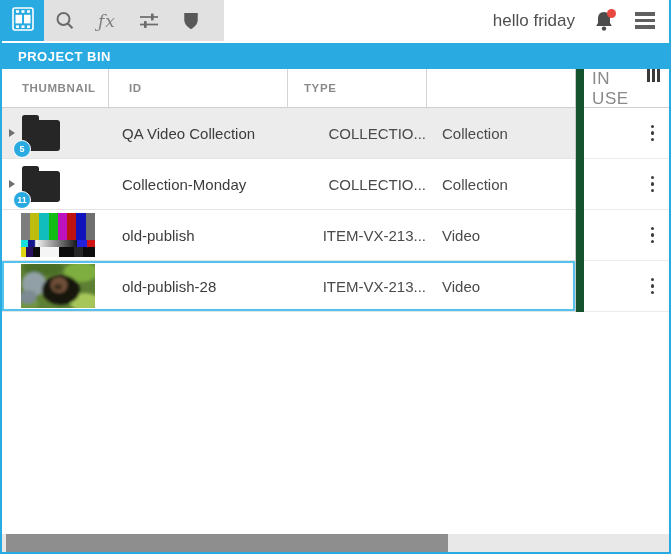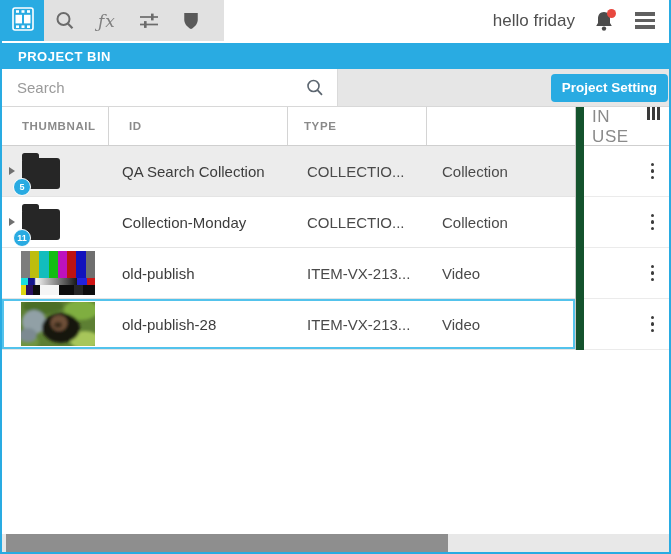--- a/index.html
+++ b/index.html
@@ -55,21 +55,21 @@
   .thead .hcell + .hcell { border-left:1px solid #d4d4d4; }
   .h-thumb { padding-left:20px; } .h-title { padding-left:14px; }
   .h-id { padding-left:20px; } .h-type { padding-left:16px; }
 
   .trow { height:51px; border-bottom:1px solid #e4e4e4; background:#fff; align-items:center; cursor:pointer; }
   .trow.shaded { background:#ececec; }
   .trow.selected { box-shadow:inset 0 0 0 2px var(--sel); }
   .c-thumb { display:flex; align-items:center; height:100%; }
   .c-title { font-size:15px; color:#3c3c3c; padding-left:14px; }
   .c-id, .c-type { font-size:15px; color:#4a4a4a; }
-  .c-id { padding-left:20px; } .c-type { padding-left:16px; }
+  .c-id { padding-left:20px;text-align:right; } .c-type { padding-left:16px; }
 
   .expander { width:0; height:0; border-left:6px solid #707070; border-top:4.5px solid transparent;
               border-bottom:4.5px solid transparent; margin-left:7px; margin-right:6px; cursor:pointer; }
   .folder-wrap { position:relative; margin-left:1px; }
   .folder { width:38px; height:31px; background:#262626; border-radius:3px; position:relative; margin-top:4px; }
   .folder::before { content:''; position:absolute; top:-5px; left:0; width:17px; height:7px;
                     background:#262626; border-radius:2.5px 2.5px 0 0; }
   .badge { position:absolute; left:-9px; bottom:-7px; min-width:18px; height:18px; padding:0 2px;
            border-radius:9px; background:var(--accent); color:#fff; font-size:9px; font-weight:bold;
            display:flex; align-items:center; justify-content:center; border:1px solid #fff; }
@@ -162,52 +162,40 @@
           <span></span>
           <span></span>
       </div>
     </div>
   </div>
 
   <div class="top-gap"></div>
 
   <div class="panel-header">PROJECT BIN</div>
 
-  <div class="search-row">
-    <div class="search-box">
-      <input type="text" placeholder="Search" style="">
-      <span class="mag">
-        <svg width="20" height="20" viewBox="0 0 20 20">
-          <circle cx="8.5" cy="8" r="5.5" fill="none" stroke="#5c6670" stroke-width="1.6"></circle>
-          <line x1="12.5" y1="12.2" x2="17" y2="16.8" stroke="#5c6670" stroke-width="1.8"></line>
-        </svg>
-      </span>
-    </div>
-    <button class="ps-btn">Project Setting</button>
-  </div>
 
   <div class="table-area">
     <div class="left-table">
 
       <div class="grid-row thead">
         <div class="hcell h-thumb">THUMBNAIL</div>
         <div class="hcell h-id">ID</div>
         <div class="hcell h-type">TYPE</div>
         <div class="hcell"></div>
       </div>
 
       <div class="grid-row trow shaded">
         <div class="c-thumb">
           <span class="expander"></span>
           <div class="folder-wrap">
             <div class="folder"></div>
             <div class="badge">5</div>
           </div>
         </div>
-        <div class="c-title">QA Search Collection</div>
+        <div class="c-title">QA Video Collection</div>
         <div class="c-id">COLLECTIO...</div>
         <div class="c-type">Collection</div>
         <div></div>
       </div>
 
       <div class="grid-row trow">
         <div class="c-thumb">
           <span class="expander"></span>
           <div class="folder-wrap">
             <div class="folder"></div>

